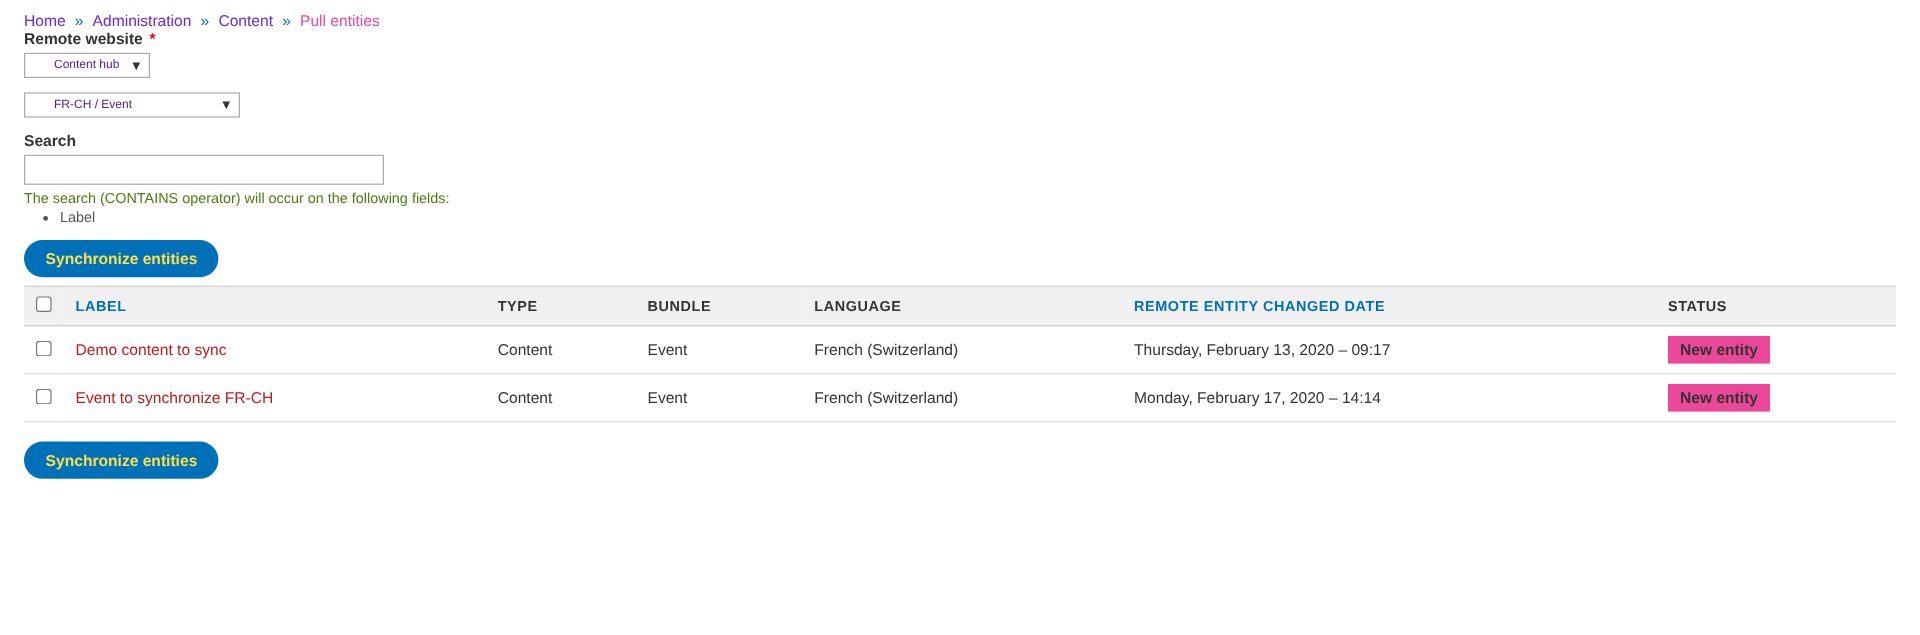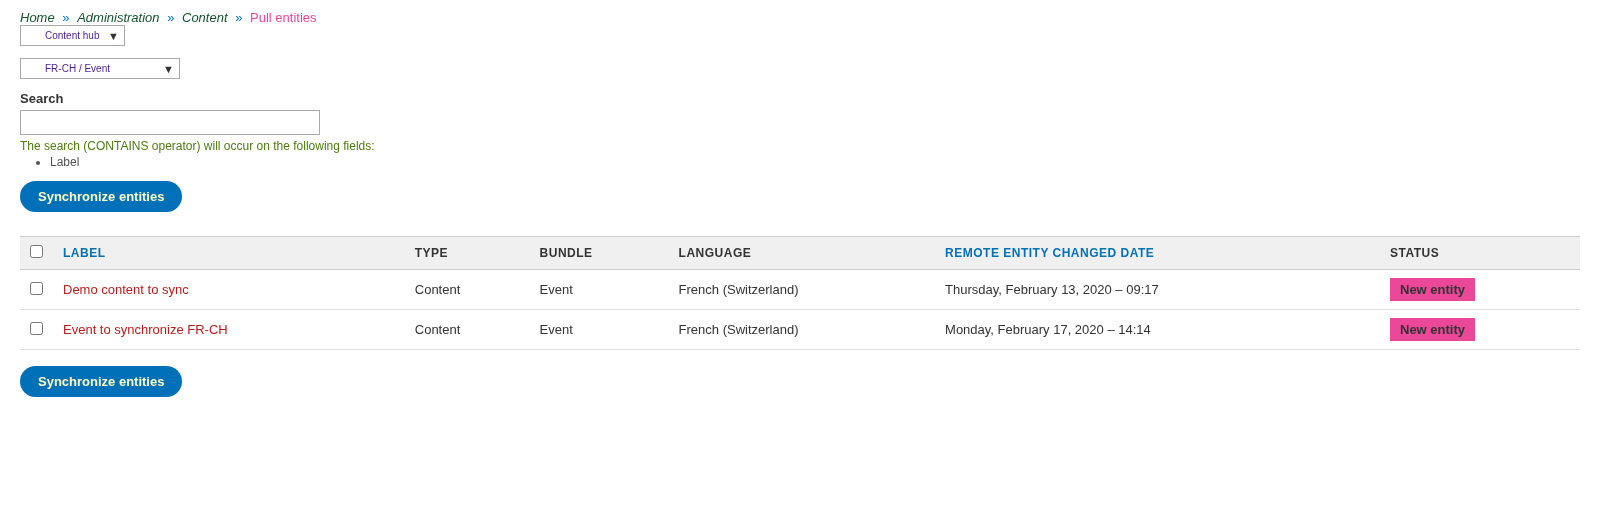--- a/index.html
+++ b/index.html
@@ -9,23 +9,22 @@
       color: #333;
       background: #fff;
       padding: 10px 20px;
     }
     .breadcrumb {
       font-size: 13px;
       margin-bottom: 18px;
       color: #0071b8;
     }
     .breadcrumb a {
-      color: #14532d;
+      color: #6d28d9;
       text-decoration: none;
-      font-style: italic;
     }
     .breadcrumb .sep { color: #0071b8; margin: 0 4px; }
     .breadcrumb .current { color: #ec4899; }
 
     .form-section { margin-bottom: 12px; }
     .field-label {
       font-size: 13px;
       font-weight: bold;
       margin-bottom: 4px;
       display: block;
@@ -77,28 +76,28 @@
     .search-hint-list {
       list-style: disc;
       padding-left: 30px;
       font-size: 12px;
       color: #555;
       margin-bottom: 12px;
     }
 
     .sync-button {
       background: #0071b8;
-      color: #fef9c3;
+      color: #fde047;
       border: none;
       border-radius: 20px;
       padding: 8px 18px;
       font-size: 13px;
       font-weight: bold;
       cursor: pointer;
-      margin-bottom: 24px;
+      margin-bottom: 7px;
     }
 
     table {
       width: 100%;
       border-collapse: collapse;
       margin-bottom: 16px;
     }
     thead tr {
       background: #f0f0f0;
       border-top: 1px solid #ccc;
@@ -156,32 +155,35 @@
     <a href="#">Administration</a>
     <span class="sep"> » </span>
     <a href="#">Content</a>
     <span class="sep"> » </span>
     <span class="current">Pull entities</span>
   </span>
 </nav>
 
 
 <div class="form-section">
+  <label class="field-label">
+    Remote website <span class="required">*</span>
+  </label>
   <div class="select-wrapper">
     <select>
       <option>Content hub</option>
     </select>
     <span class="select-arrow">▼</span>
   </div>
 </div>
 
 
 <div class="form-section">
   <div class="select-wrapper">
-    <select style="width:160px;">
+    <select style="width:180px;">
       <option>FR-CH / Event</option>
     </select>
     <span class="select-arrow">▼</span>
   </div>
 </div>
 
 
 <div class="form-section">
   <label class="search-label">Search</label>
   <input type="text" class="search-input" value="" placeholder="" style="">

